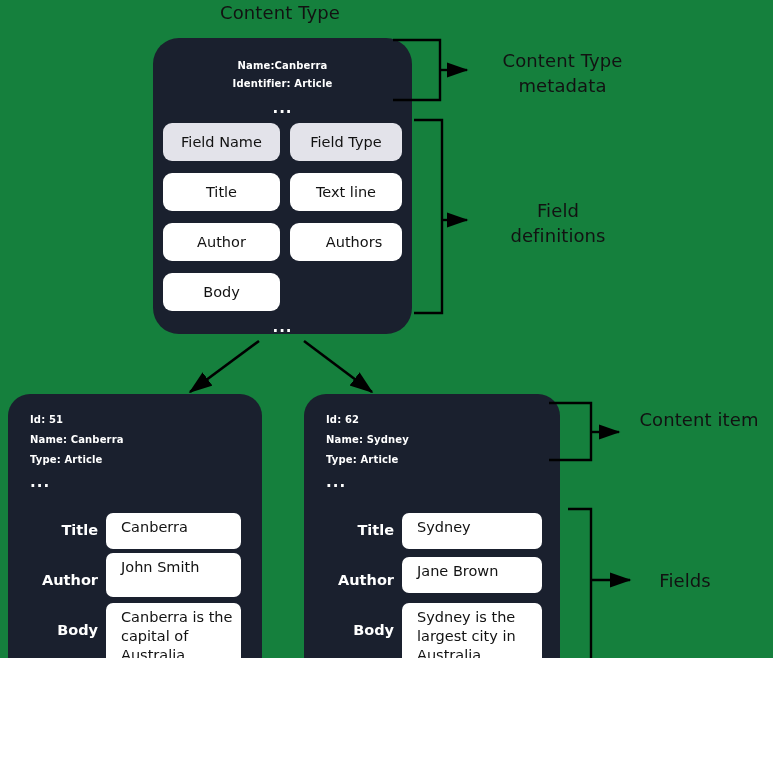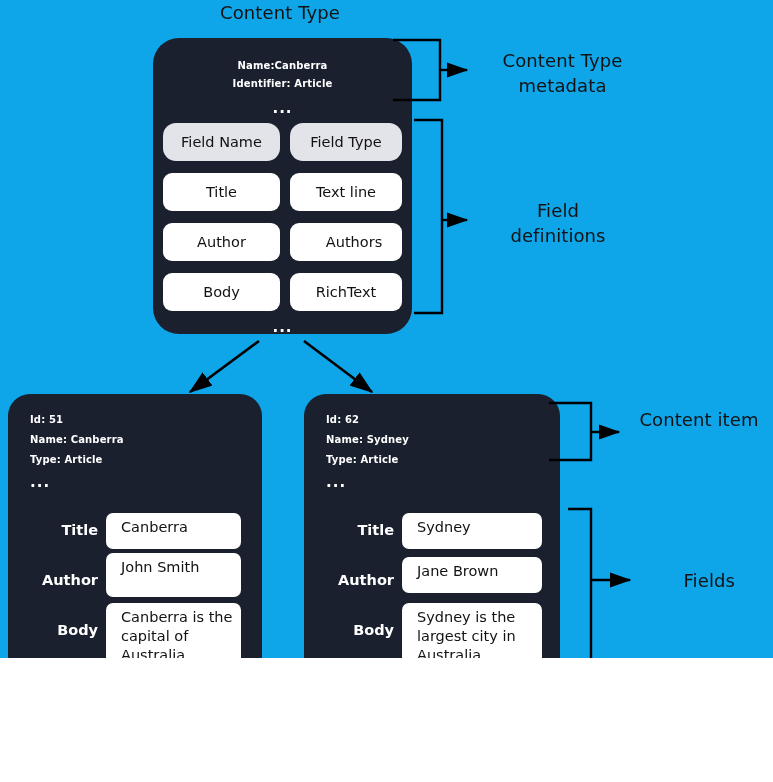--- a/index.html
+++ b/index.html
@@ -8,21 +8,21 @@
     background: #ffffff;
   }
   body {
     font-family: "DejaVu Sans", "Liberation Sans", sans-serif;
     -webkit-font-smoothing: antialiased;
   }
   #canvas {
     position: relative;
     width: 773px;
     height: 658px;
-    background: #0ea5e9;
+    background: #15803d;
     overflow: hidden;
   }
 
   
   .plain-label {
     position: absolute;
     color: #121212;
     font-size: 18px;
     line-height: 25px;
     text-align: center;
@@ -66,21 +66,21 @@
     border-radius: 9px;
     color: #121212;
     font-size: 14.5px;
     line-height: 19px;
     display: flex;
     align-items: center;
     justify-content: center;
     box-sizing: border-box;
     text-align: center;
   }
-  .pill-head { background: #e3e3ea; border-radius: 13px; }
+  .pill-head { background: #e3e3ea; }
 
   
   .field-label {
     position: absolute;
     color: #ffffff;
     font-weight: 700;
     font-size: 14.5px;
     line-height: 19px;
     text-align: right;
     white-space: nowrap;
@@ -125,21 +125,20 @@
     <div class="pill pill-head" style="left:10px; top:85px; width:117px; height:38px;">Field Name</div>
     <div class="pill pill-head" style="left:137px; top:85px; width:112px; height:38px;">Field Type</div>
 
     <div class="pill" style="left:10px; top:135px; width:117px; height:38px;">Title</div>
     <div class="pill" style="left:137px; top:135px; width:112px; height:38px;">Text line</div>
 
     <div class="pill" style="left:10px; top:185px; width:117px; height:38px;">Author</div>
     <div class="pill" style="left:137px; top:185px; width:112px; height:38px;padding-left:16px;">Authors</div>
 
     <div class="pill" style="left:10px; top:235px; width:117px; height:38px;">Body</div>
-    <div class="pill" style="left:137px; top:235px; width:112px; height:38px;">RichText</div>
 
     <div class="ellipsis" style="left:0px; top:283px; width:259px; text-align:center;">...</div>
   </div>
 
   <div class="plain-label" style="left:460px; top:48px; width:205px;">
     <div>Content Type</div>
     <div>metadata</div>
   </div>
 
   <div class="plain-label" style="left:468px; top:198px; width:180px;">
@@ -182,21 +181,21 @@
     <div class="field-label" style="left:26px; top:227px; width:64px;">Body</div>
     <div class="field-value" style="left:98px; top:209px; width:140px; height:63px;">Sydney is the largest city in Australia...</div>
 
     <div class="ellipsis" style="left:0px; top:284px; width:256px; text-align:center;">...</div>
   </div>
 
   <div class="plain-label" style="left:624px; top:407px; width:150px;">
     <div>Content item</div>
   </div>
 
-  <div class="plain-label" style="left:635px; top:568px; width:100px; text-align:right;">Fields</div>
+  <div class="plain-label" style="left:635px; top:568px; width:100px; text-align:center;">Fields</div>
 
 
   <svg class="overlay" viewBox="0 0 773 782">
     <defs>
       <marker id="arrow" markerWidth="10" markerHeight="10" refX="8.4" refY="3.2" orient="auto" markerUnits="strokeWidth">
         <path d="M0,0 L9,3.2 L0,6.4 z" fill="#000000"></path>
       </marker>
     </defs>
 
     <g>

